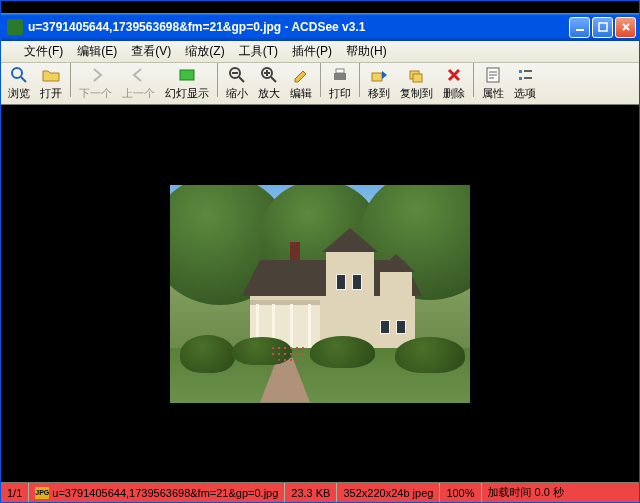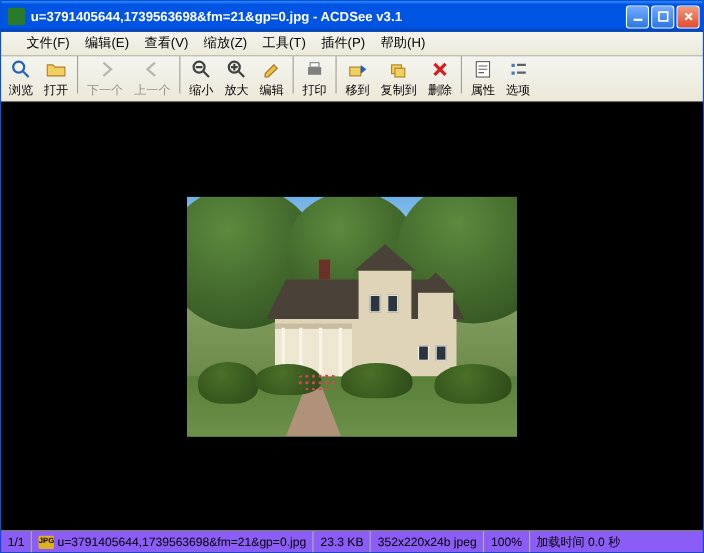--- a/index.html
+++ b/index.html
@@ -1,18 +1,18 @@
 <!DOCTYPE html>
 <html><head>
 <meta charset="utf-8">
 <style>
 * { margin: 0; padding: 0; box-sizing: border-box; }
 body { font-family: "Microsoft YaHei", "SimSun", Tahoma, sans-serif; font-size: 12px; background: #000; width: 640px; height: 503px; overflow: hidden; }
 .window { width: 640px; height: 503px; display: flex; flex-direction: column; border: 1px solid #0054e3; }
-.titlebar { height: 28px; background: linear-gradient(to bottom, #3a93ff 0%, #0054e3 10%, #0054e3 85%, #003fb0 100%); display: flex; align-items: center; padding: 0 3px 0 6px; color: white; }
+.titlebar { height: 28px; background: linear-gradient(to bottom, #3a93ff 0%, #0054e3 10%, #0054e3 85%, #003fb0 100%); display: flex; align-items: center; padding: 0 3px 0 6px; color: white; margin-top: 12px; }
 .titlebar-icon { width: 16px; height: 16px; background: #2a7a2a; margin-right: 5px; border-radius: 2px; }
 .titlebar-text { flex: 1; font-weight: bold; font-size: 12px; white-space: nowrap; overflow: hidden; }
 .win-buttons { display: flex; gap: 2px; }
 .win-btn { width: 21px; height: 21px; border: 1px solid #fff; border-radius: 3px; display: flex; align-items: center; justify-content: center; color: white; font-weight: bold; cursor: pointer; }
 .win-btn.min, .win-btn.max { background: linear-gradient(to bottom, #72aaff, #2c77e2); }
 .win-btn.close { background: linear-gradient(to bottom, #f49a7a, #e24b2c); }
 .win-btn svg { width: 12px; height: 12px; }
 .menubar { height: 22px; background: linear-gradient(to bottom, #f4f4f0, #ece9d8); display: flex; align-items: center; padding: 0 16px; border-bottom: 1px solid #c0c0b0; }
 .menu-item { padding: 2px 7px; cursor: pointer; }
 .toolbar { height: 42px; background: linear-gradient(to bottom, #f4f4f0, #ece9d8); display: flex; align-items: flex-start; padding: 0 2px; border-bottom: 1px solid #808070; }
@@ -47,21 +47,21 @@
 .w4 { width: 10px; height: 14px; bottom: 14px; left: 146px; }
 .chimney { position: absolute; bottom: 88px; left: 40px; width: 10px; height: 18px; background: #6b3028; }
 .lawn { position: absolute; bottom: 0; left: 0; right: 0; height: 55px; background: linear-gradient(to bottom, #5a8038, #6a904a); }
 .path { position: absolute; bottom: 0; left: 90px; width: 50px; height: 45px; background: #b0927a; clip-path: polygon(35% 0, 65% 0, 100% 100%, 0 100%); }
 .bush { position: absolute; border-radius: 50% 50% 40% 40%; background: radial-gradient(circle at 40% 30%, #4a7028, #2b4818); }
 .b1 { width: 55px; height: 38px; bottom: 30px; left: 10px; }
 .b2 { width: 60px; height: 28px; bottom: 38px; left: 62px; }
 .b3 { width: 65px; height: 32px; bottom: 35px; left: 140px; }
 .b4 { width: 70px; height: 36px; bottom: 30px; right: 5px; }
 .flowers { position: absolute; bottom: 42px; left: 100px; width: 38px; height: 16px; background: radial-gradient(circle, #d04858 30%, transparent 30%); background-size: 6px 6px; border-radius: 40%; }
-.statusbar { height: 20px; background: #8b5cf6; border-top: 1px solid #808070; display: flex; align-items: center; font-size: 11px; }
+.statusbar { height: 20px; background: #ef4444; border-top: 1px solid #808070; display: flex; align-items: center; font-size: 11px; }
 .status-cell { padding: 0 6px; border-right: 1px solid #b0b0a0; height: 100%; display: flex; align-items: center; white-space: nowrap; }
 .status-icon { width: 14px; height: 12px; background: #e0b020; margin-right: 3px; border-radius: 1px; font-size: 7px; color: #000; display: flex; align-items: center; justify-content: center; font-weight: bold; }
 </style>
 </head>
 <body>
 
 <div class="window">
   <div class="titlebar">
     <div class="titlebar-icon"></div>
     <div class="titlebar-text">u=3791405644,1739563698&amp;fm=21&amp;gp=0.jpg - ACDSee v3.1</div>
@@ -121,20 +121,28 @@
         </div>
         <div class="tool-label">下一个</div>
       </div>
     <div class="tool-btn disabled">
         <div class="tool-icon">
           <svg width="20" height="20">
             <path d="M12 4l-7 6 7 6" fill="none" stroke="#606060" stroke-width="2"></path>
           </svg>
         </div>
         <div class="tool-label">上一个</div>
+      </div>
+    <div class="tool-btn">
+        <div class="tool-icon">
+          <svg width="20" height="20">
+            <rect x="3" y="5" width="14" height="10" fill="#40c040" stroke="#208020"></rect>
+          </svg>
+        </div>
+        <div class="tool-label">幻灯显示</div>
       </div>
     <div class="tool-sep"></div>
     <div class="tool-btn">
         <div class="tool-icon">
           <svg width="20" height="20">
             <circle cx="8" cy="8" r="5" fill="none" stroke="#404040" stroke-width="2"></circle>
             <path d="M5 8h6M12 12l5 5" stroke="#404040" stroke-width="2"></path>
           </svg>
         </div>
         <div class="tool-label">缩小</div>

